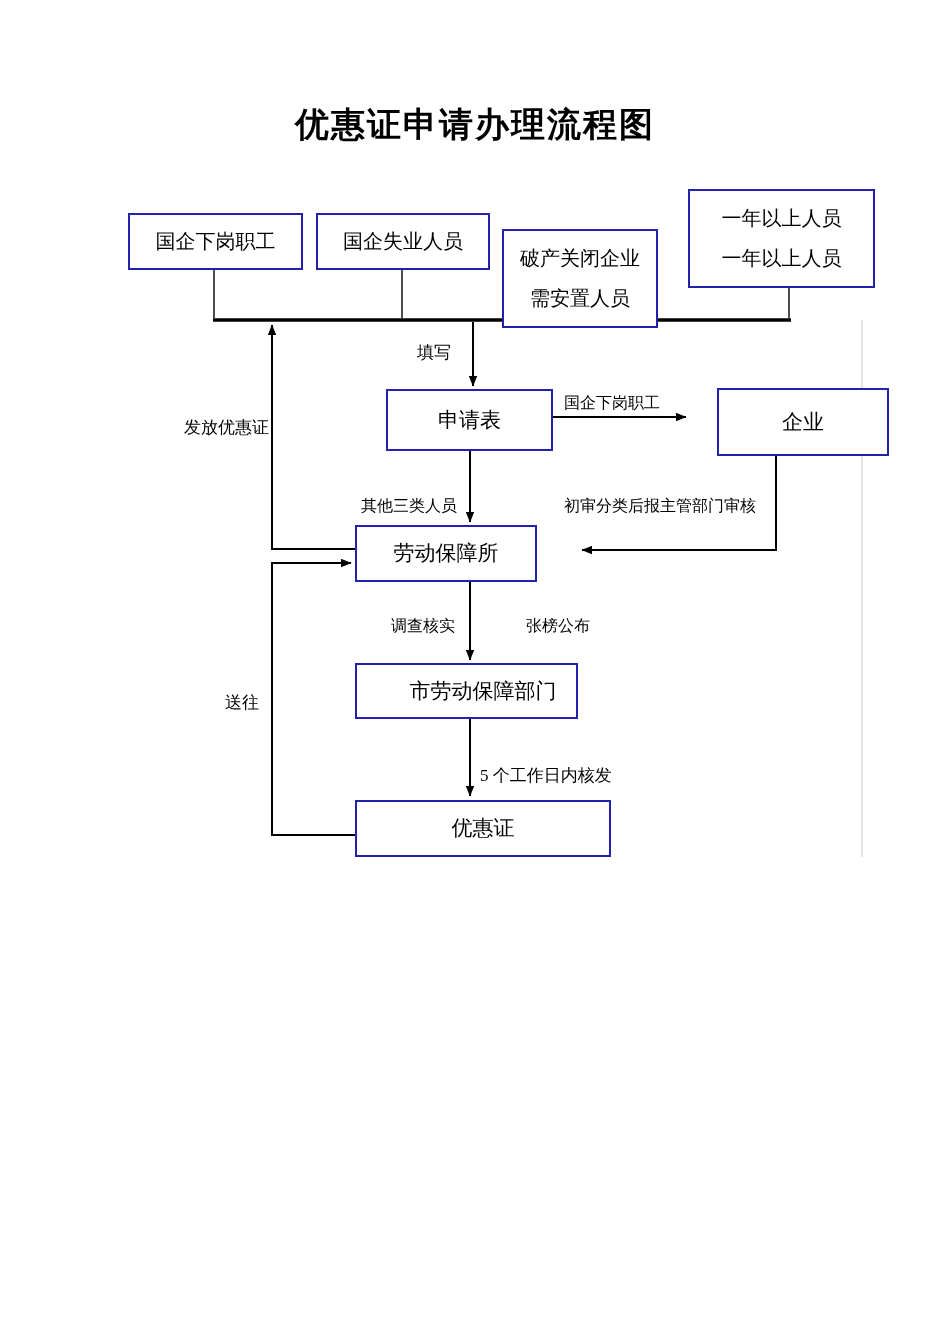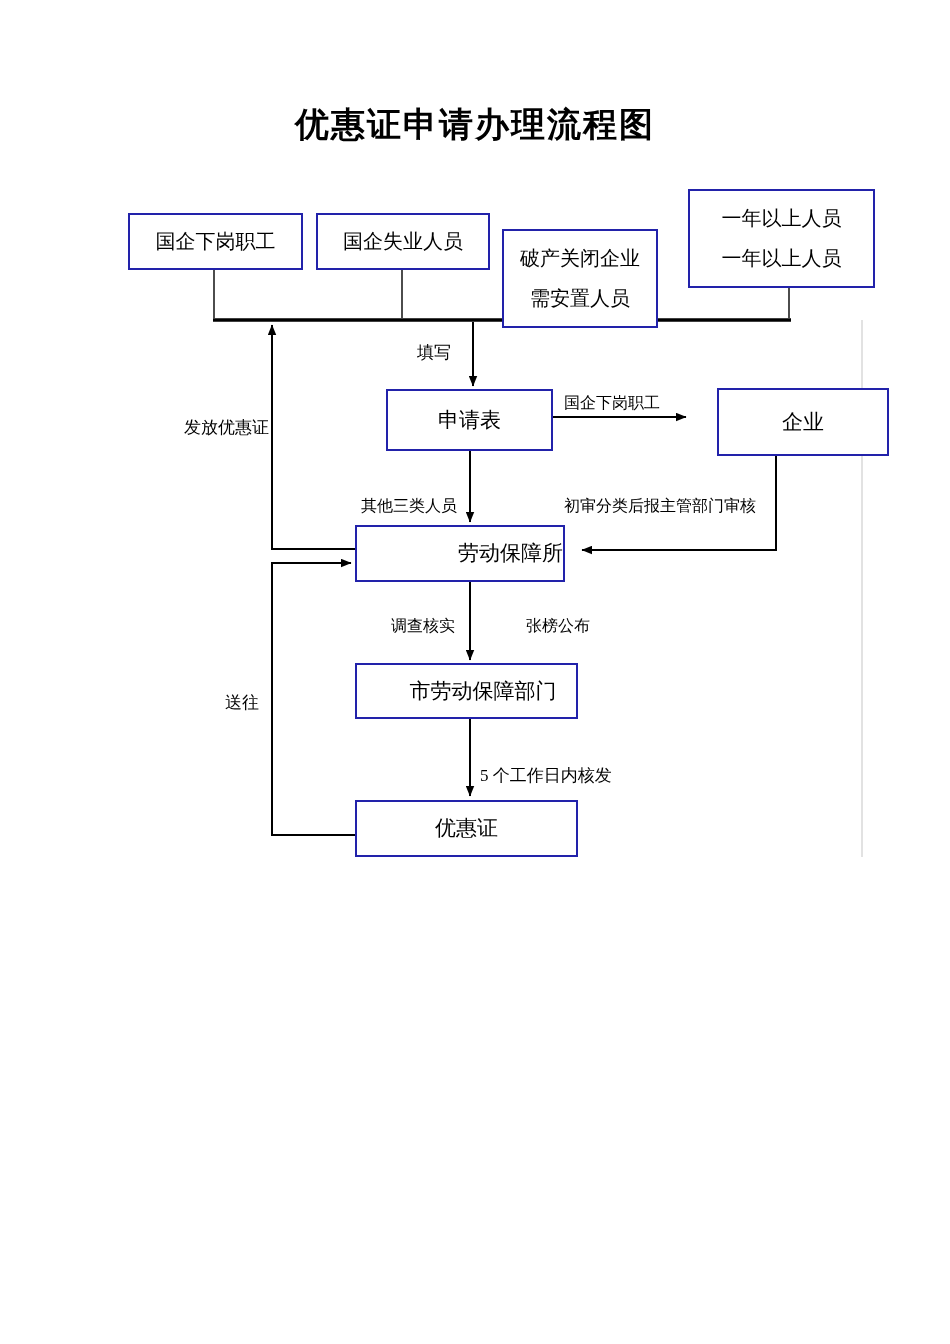--- a/index.html
+++ b/index.html
@@ -42,23 +42,23 @@
   .box.two-line{justify-content:space-evenly;}
   .node{font-size:21px;}
   
   .src1{left:128px;top:213px;width:175px;height:57px;}
   .src2{left:316px;top:213px;width:174px;height:57px;}
   .src3{left:502px;top:189px;width:156px;height:99px;margin-top:40px;}
   .src4{left:688px;top:189px;width:187px;height:99px;}
   
   .n-form{left:386px;top:389px;width:167px;height:62px;text-align:center;}
   .n-enterprise{left:689px;top:388px;width:172px;height:68px;margin-left:28px;}
-  .n-labor{left:355px;top:525px;width:210px;height:57px;align-items:flex-end;}
+  .n-labor{left:355px;top:525px;width:182px;height:57px;}
   .n-city{left:355px;top:663px;width:223px;height:56px;padding-left:33px;}
-  .n-cert{left:355px;top:800px;width:223px;height:57px;justify-content:center;}
+  .n-cert{left:355px;top:800px;width:256px;height:57px;justify-content:center;}
   
   .elabel{
     position:absolute;
     font-size:16px;
     white-space:nowrap;
     color:var(--text-color);
   }
   .l-fill{left:417px;top:341px;font-size:17px;}
   .l-soe-route{left:564px;top:393px;}
   .l-other{left:361px;top:496px;}

